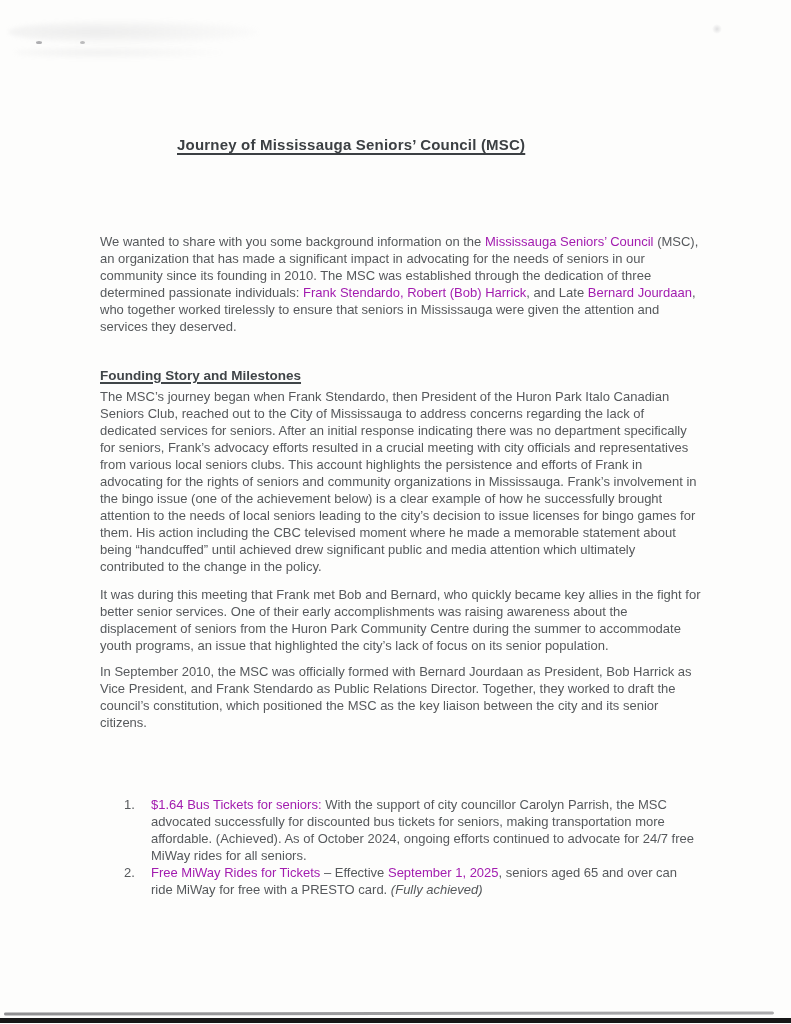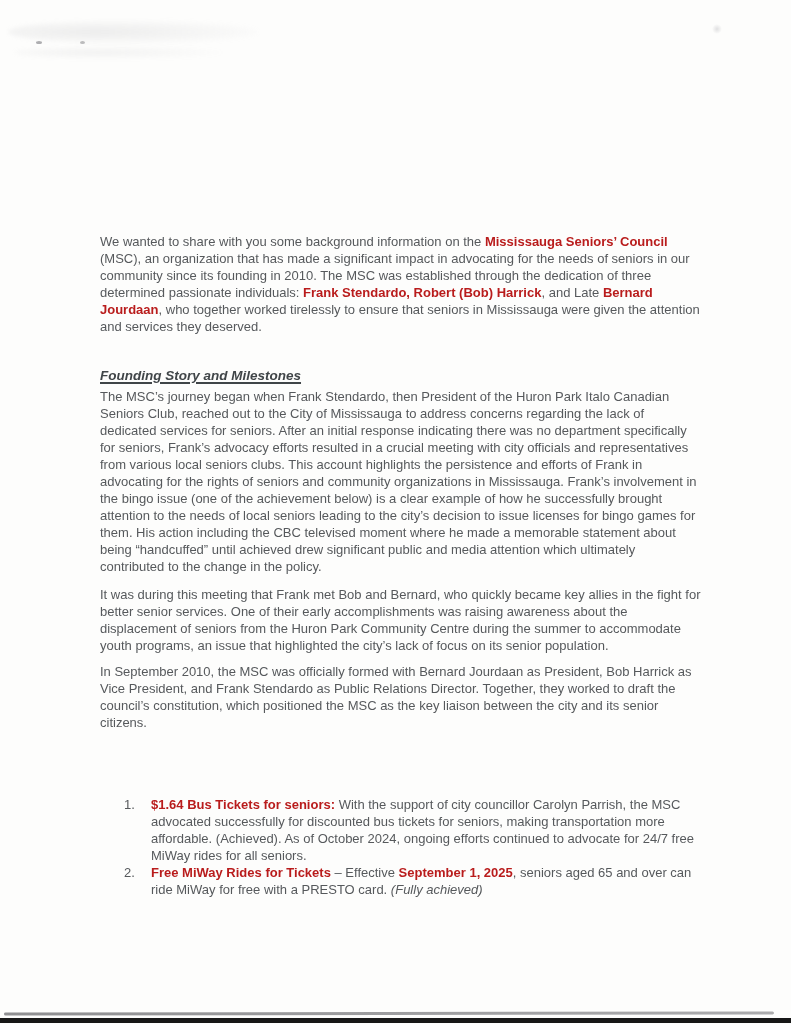--- a/index.html
+++ b/index.html
@@ -40,24 +40,24 @@
   }
   .p-intro    { top:233px; }
   .p-found-1  { top:388px; }
   .p-found-2  { top:586px; }
   .p-found-3  { top:663px; }
   .heading {
     position:absolute; left:100px; margin:0;
     font-size:13.5px; font-weight:bold; color:#404548;
     text-decoration:underline; text-decoration-thickness:1.5px; text-underline-offset:2px;
   }
-  .h-founding   { top:368px;font-style:italic; }
+  .h-founding   { top:368px; }
   .h-milestones { top:768px; }
 
-  .b { font-weight:bold; color:#b91c1c;text-align:right; }
+  .b { font-weight:normal; color:#a21caf;text-align:right; }
   .i { font-style:italic;text-align:right; }
 
   .ach-list {
     position:absolute; left:124px; top:796px; width:578px;
     margin:0; padding:0; list-style:none;
     font-size:13px; line-height:17px; color:#56595c;
   }
   .ach-list li { display:flex; align-items:flex-start; }
   .num { flex:0 0 27px; width:27px; }
   .li-body { flex:1; }
@@ -77,20 +77,21 @@
 <body>
 
 <div class="page">
 
   <div class="smudge-a"></div>
   <div class="smudge-b"></div>
   <div class="dot-1"></div>
   <div class="dot-2"></div>
   <div class="mark-tr"></div>
 
+  <h1 class="doc-title">Journey of Mississauga Seniors’ Council (MSC)</h1>
 
   <p class="para p-intro"><span>We wanted to share with you some background information on the </span><span class="b">Mississauga Seniors’ Council</span><span> (MSC), an organization that has made a significant impact in advocating for the needs of seniors in our community since its founding in 2010. The MSC was established through the dedication of three determined passionate individuals: </span><span class="b">Frank Stendardo, Robert (Bob) Harrick</span><span>, and Late </span><span class="b">Bernard Jourdaan</span><span>, who together worked tirelessly to ensure that seniors in Mississauga were given the attention and services they deserved.</span></p>
 
   <h3 class="heading h-founding">Founding Story and Milestones</h3>
 
   <p class="para p-found-1">The MSC’s journey began when Frank Stendardo, then President of the Huron Park Italo Canadian Seniors Club, reached out to the City of Mississauga to address concerns regarding the lack of dedicated services for seniors. After an initial response indicating there was no department specifically for seniors, Frank’s advocacy efforts resulted in a crucial meeting with city officials and representatives from various local seniors clubs. This account highlights the persistence and efforts of Frank in advocating for the rights of seniors and community organizations in Mississauga. Frank’s involvement in the bingo issue (one of the achievement below) is a clear example of how he successfully brought attention to the needs of local seniors leading to the city’s decision to issue licenses for bingo games for them. His action including the CBC televised moment where he made a memorable statement about being “handcuffed” until achieved drew significant public and media attention which ultimately contributed to the change in the policy.</p>
   <p class="para p-found-2">It was during this meeting that Frank met Bob and Bernard, who quickly became key allies in the fight for better senior services. One of their early accomplishments was raising awareness about the displacement of seniors from the Huron Park Community Centre during the summer to accommodate youth programs, an issue that highlighted the city’s lack of focus on its senior population.</p>
   <p class="para p-found-3">In September 2010, the MSC was officially formed with Bernard Jourdaan as President, Bob Harrick as Vice President, and Frank Stendardo as Public Relations Director. Together, they worked to draft the council’s constitution, which positioned the MSC as the key liaison between the city and its senior citizens.</p>
 
 

